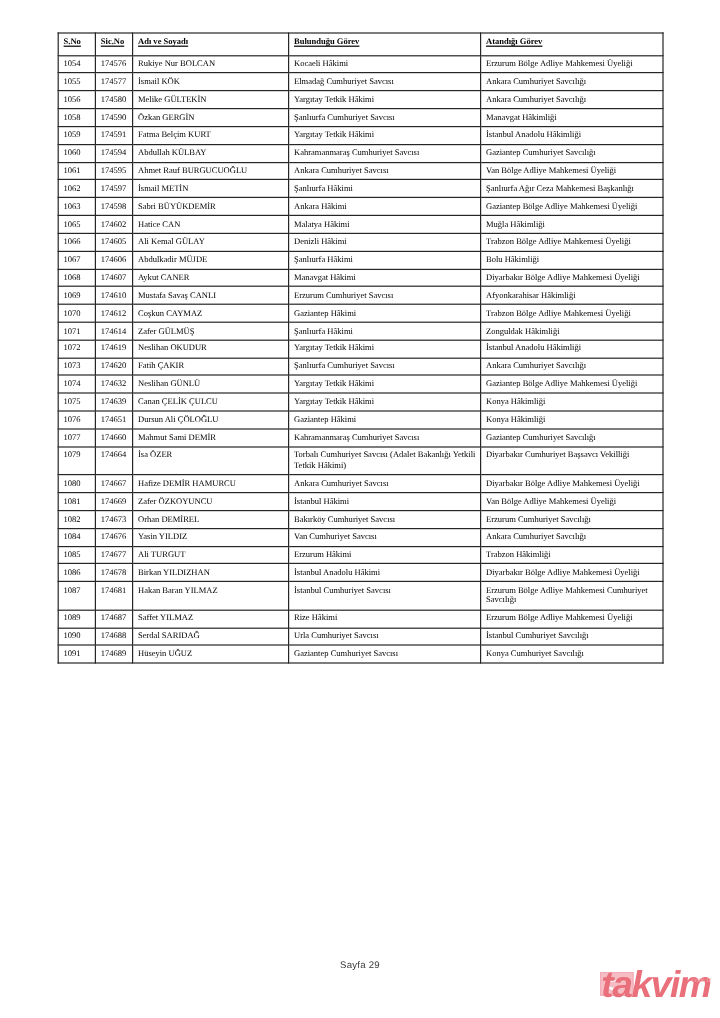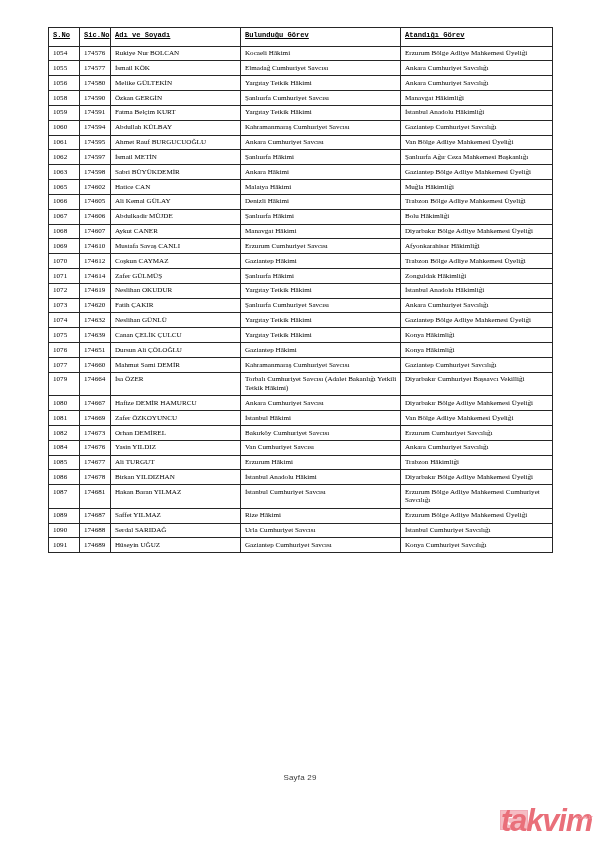--- a/index.html
+++ b/index.html
@@ -52,36 +52,35 @@
 
   table.listing thead th {
     font-weight: bold;
     padding-top: 3.2px;
     padding-bottom: 3.4px;
     height: 11px;
   }
   table.listing thead th span.hdr {
     text-decoration: underline;
     white-space: nowrap;
-    font-family: Liberation Mono, monospace;
   }
 
   col.c-sno    { width: 31px; }
   col.c-sicno  { width: 31px; }
   col.c-ad     { width: 130px; }
   col.c-bulundugu { width: 160px; }
   col.c-atandigi  { width: 152px; }
 
   td.sno, td.sicno { text-align: center; white-space: nowrap; }
   td.ad { white-space: nowrap; margin-top: 48px; }
 
   .footer-page {
     position: absolute;
     left: 0;
-    top: 773px;
+    top: 800px;
     width: 600px;
     text-align: center;
     font-family: "Liberation Sans", "DejaVu Sans", sans-serif;
     font-size: 8px;
     color: #3a3a3a;
     letter-spacing: 0.2px;
   }
 
   
   .watermark {

